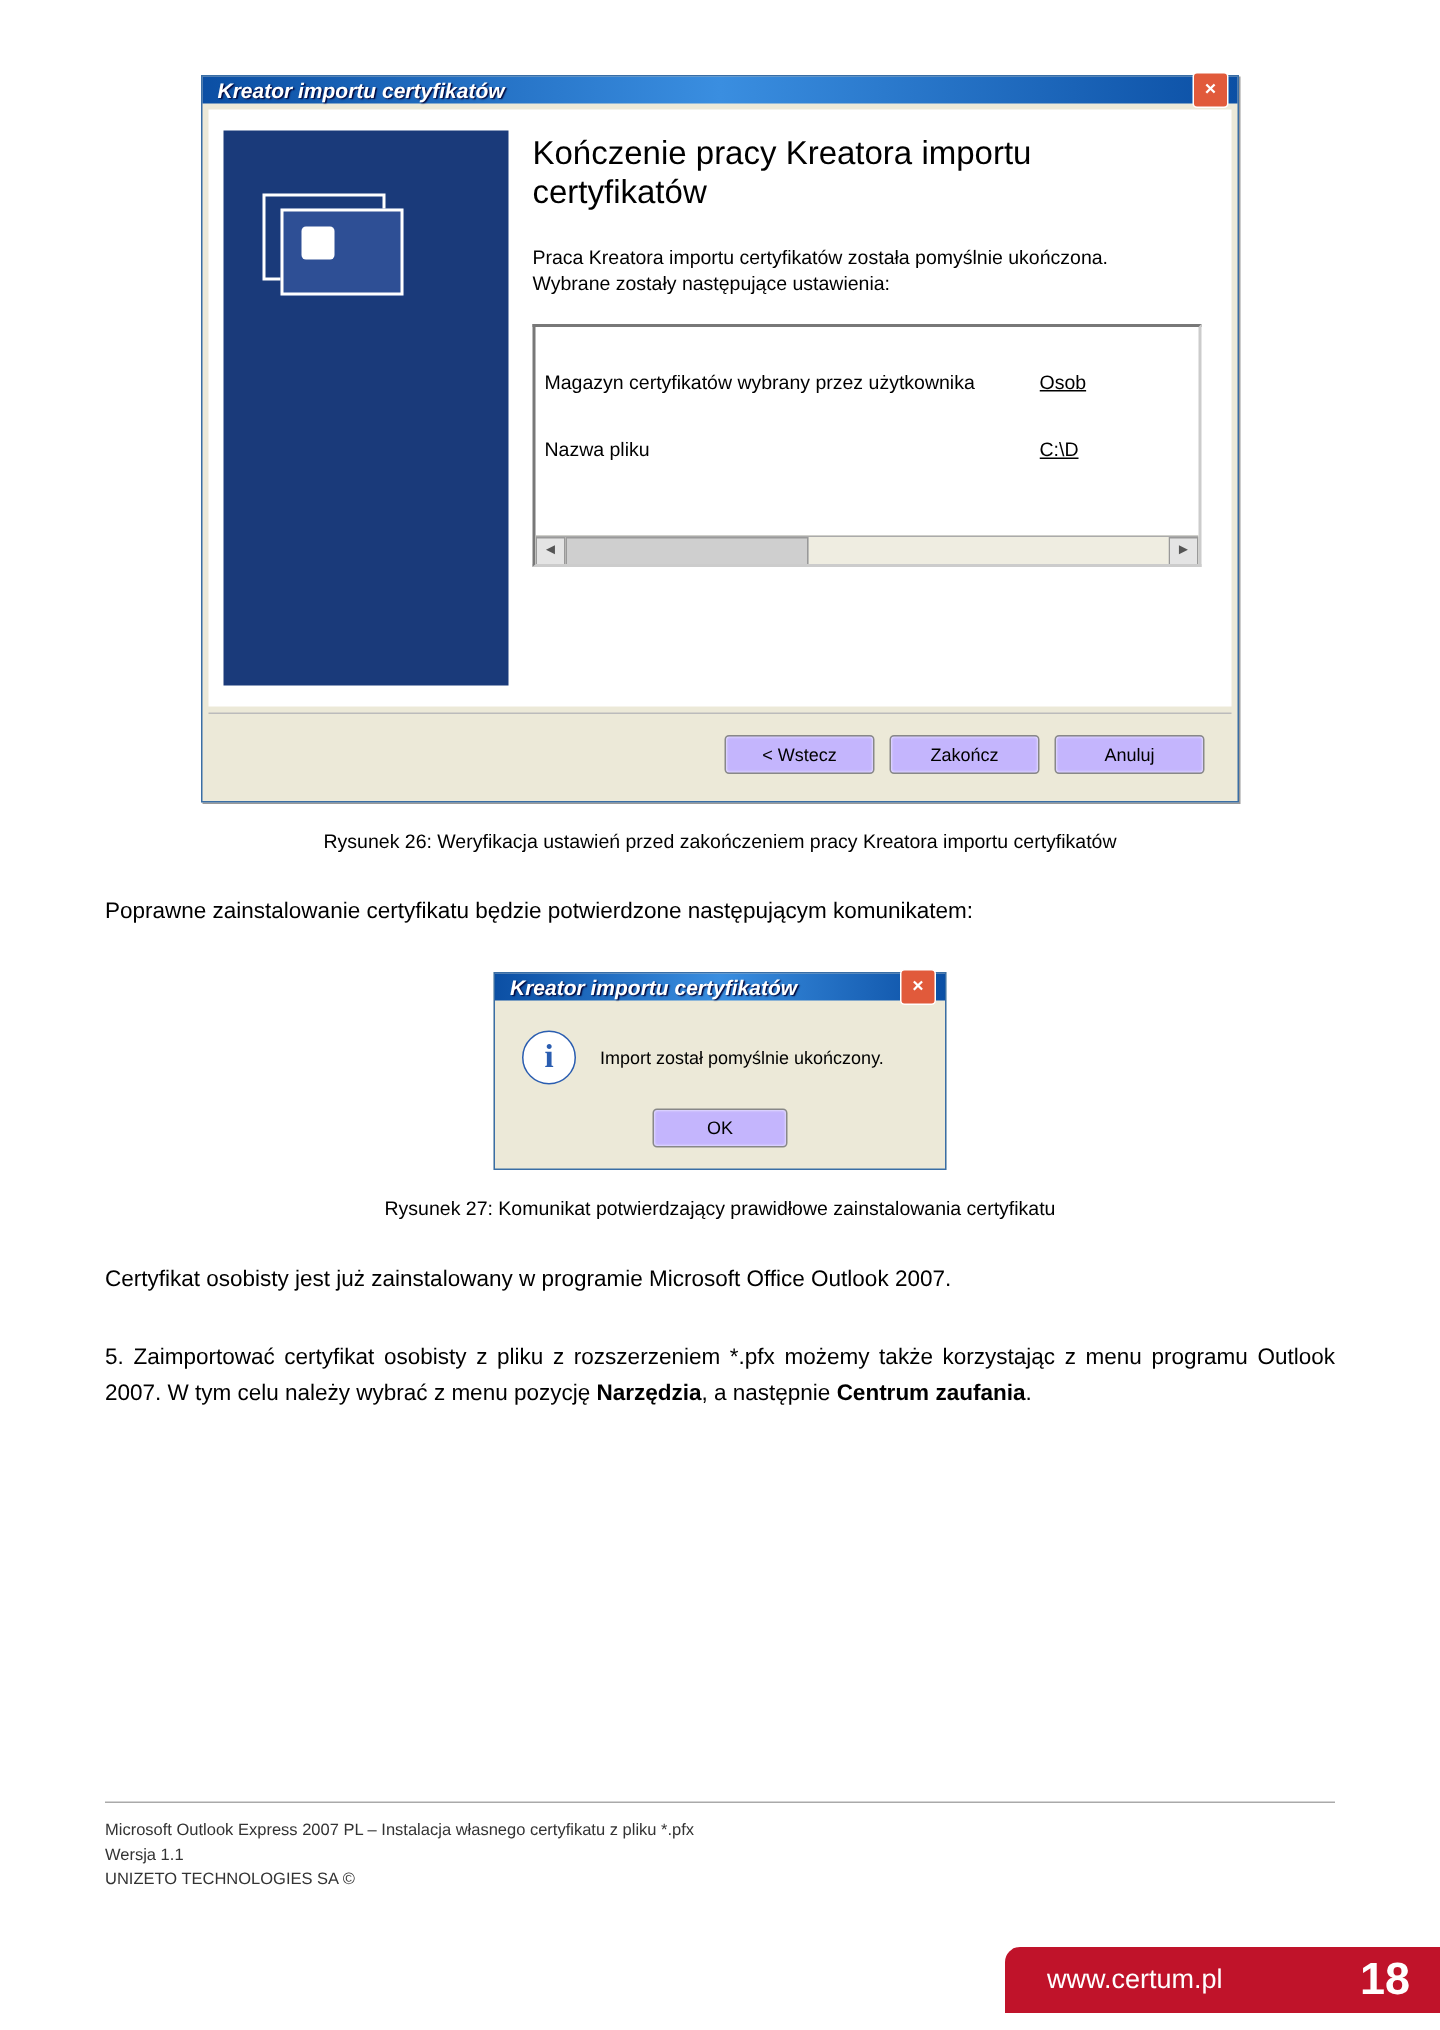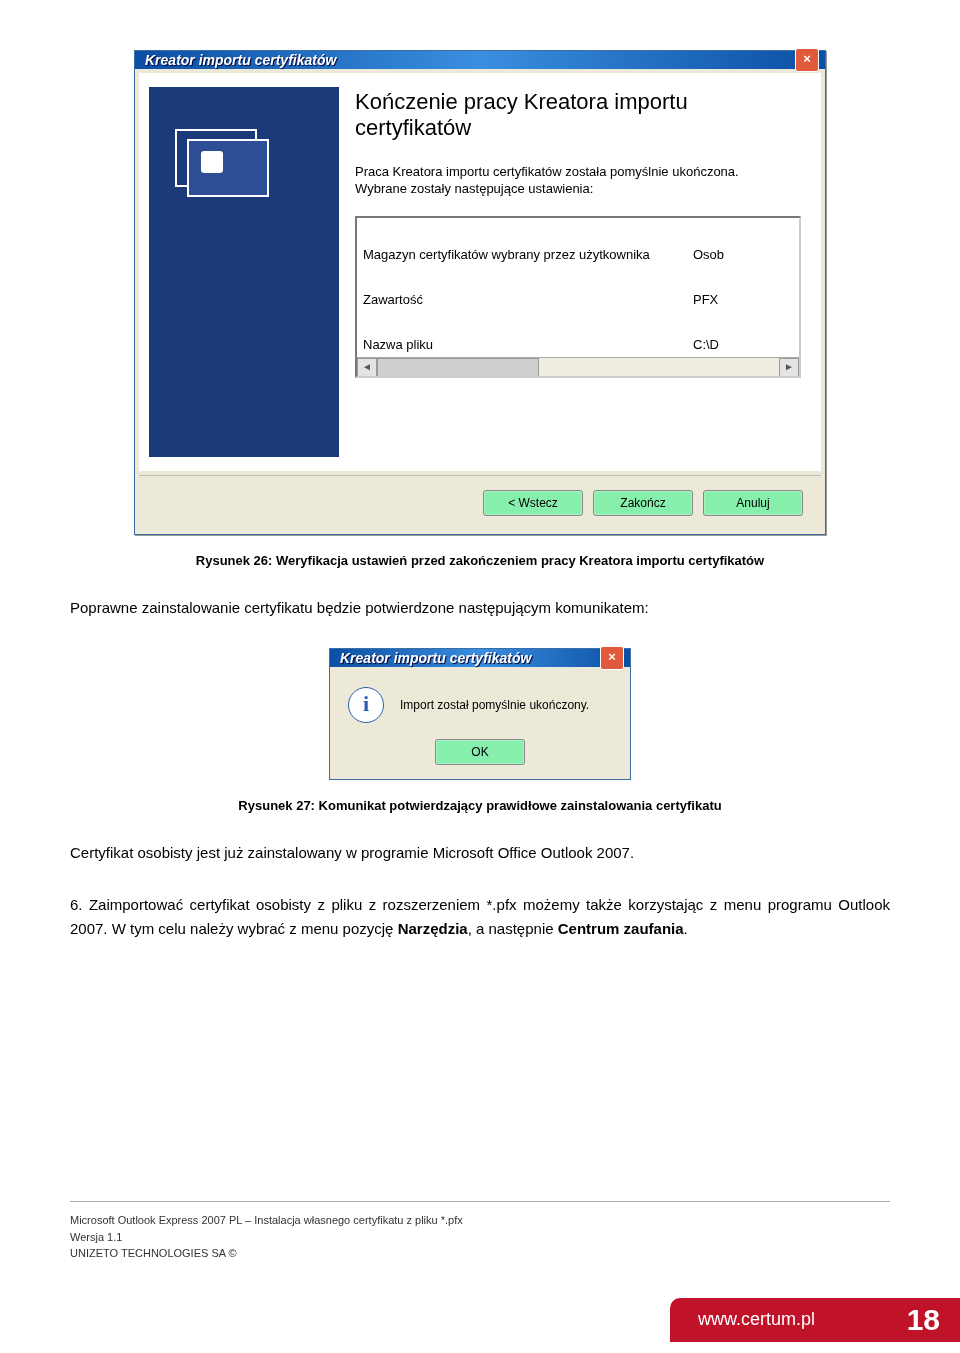--- a/index.html
+++ b/index.html
@@ -109,21 +109,21 @@
   .settings-list {
     border: 2px inset #ccc;
     height: 158px;
     background: #fff;
     font-size: 13px;
     overflow: hidden;
     position: relative;
   }
   .settings-row { display: flex; padding: 1px 6px; margin-top: 28px; }
   .settings-row .col1 { flex: 0 0 330px; white-space: nowrap; overflow: hidden; }
-  .settings-row .col2 { flex: 1; white-space: nowrap; overflow: hidden; }
+  .settings-row .col2 { flex: 1; white-space: nowrap; overflow: hidden; text-decoration: underline; }
   .hscroll {
     position: absolute;
     bottom: 0; left: 0; right: 0;
     height: 18px;
     background: #ece9d8;
     border-top: 1px solid #aaa;
     display: flex;
   }
   .hscroll .arrow {
     width: 18px; height: 100%;
@@ -148,29 +148,29 @@
     padding: 14px 18px;
     display: flex;
     justify-content: flex-end;
     gap: 10px;
     background: #ece9d8;
   }
   .win-btn {
     width: 100px;
     height: 26px;
     font-size: 12px;
-    background: #86efac;
+    background: #c4b5fd;
     border: 1px solid #888;
     border-radius: 3px;
     box-shadow: inset 0 0 2px #fff;
   }
 
   .caption {
     text-align: center;
-    font-weight: bold;
+    font-weight: normal;
     font-size: 13px;
     margin: 8px 0 28px 0;
   }
 
   .body-text {
     font-size: 15px;
     line-height: 1.6;
     margin: 0 0 28px 0;
     text-align: justify;
   }
@@ -266,24 +266,20 @@
       <div class="wizard-right">
         <h2 class="wizard-heading">Kończenie pracy Kreatora importu certyfikatów</h2>
         <div class="wizard-desc">Praca Kreatora importu certyfikatów została pomyślnie ukończona.</div>
         <div class="settings-label">Wybrane zostały następujące ustawienia:</div>
         <div class="settings-list">
           <div class="settings-row">
             <span class="col1">Magazyn certyfikatów wybrany przez użytkownika</span>
             <span class="col2">Osob</span>
           </div>
           <div class="settings-row">
-            <span class="col1">Zawartość</span>
-            <span class="col2">PFX</span>
-          </div>
-          <div class="settings-row">
             <span class="col1">Nazwa pliku</span>
             <span class="col2">C:\D</span>
           </div>
           <div class="hscroll">
             <div class="arrow">◄</div>
             <div class="track">
               <div class="thumb"></div>
             </div>
             <div class="arrow">►</div>
           </div>
@@ -313,21 +309,21 @@
     <div class="msgbox-footer">
       <button class="win-btn" style="width:90px">OK</button>
     </div>
   </div>
 
   <div class="caption">Rysunek 27: Komunikat potwierdzający prawidłowe zainstalowania certyfikatu</div>
 
   <p class="body-text">Certyfikat osobisty jest już zainstalowany w programie Microsoft Office Outlook 2007.</p>
 
   <p class="body-text">
-    <span>6. Zaimportować certyfikat osobisty z pliku z rozszerzeniem *.pfx możemy także korzystając z menu programu Outlook 2007. W tym celu należy wybrać z menu pozycję </span><b>Narzędzia</b><span>, a następnie </span><b>Centrum zaufania</b><span>.</span>
+    <span>5. Zaimportować certyfikat osobisty z pliku z rozszerzeniem *.pfx możemy także korzystając z menu programu Outlook 2007. W tym celu należy wybrać z menu pozycję </span><b>Narzędzia</b><span>, a następnie </span><b>Centrum zaufania</b><span>.</span>
   </p>
 
   <div class="page-footer">
     <div>Microsoft Outlook Express 2007 PL – Instalacja własnego certyfikatu z pliku *.pfx</div>
     <div>Wersja 1.1</div>
     <div>UNIZETO TECHNOLOGIES SA ©</div>
   </div>
 
 </div>
 

